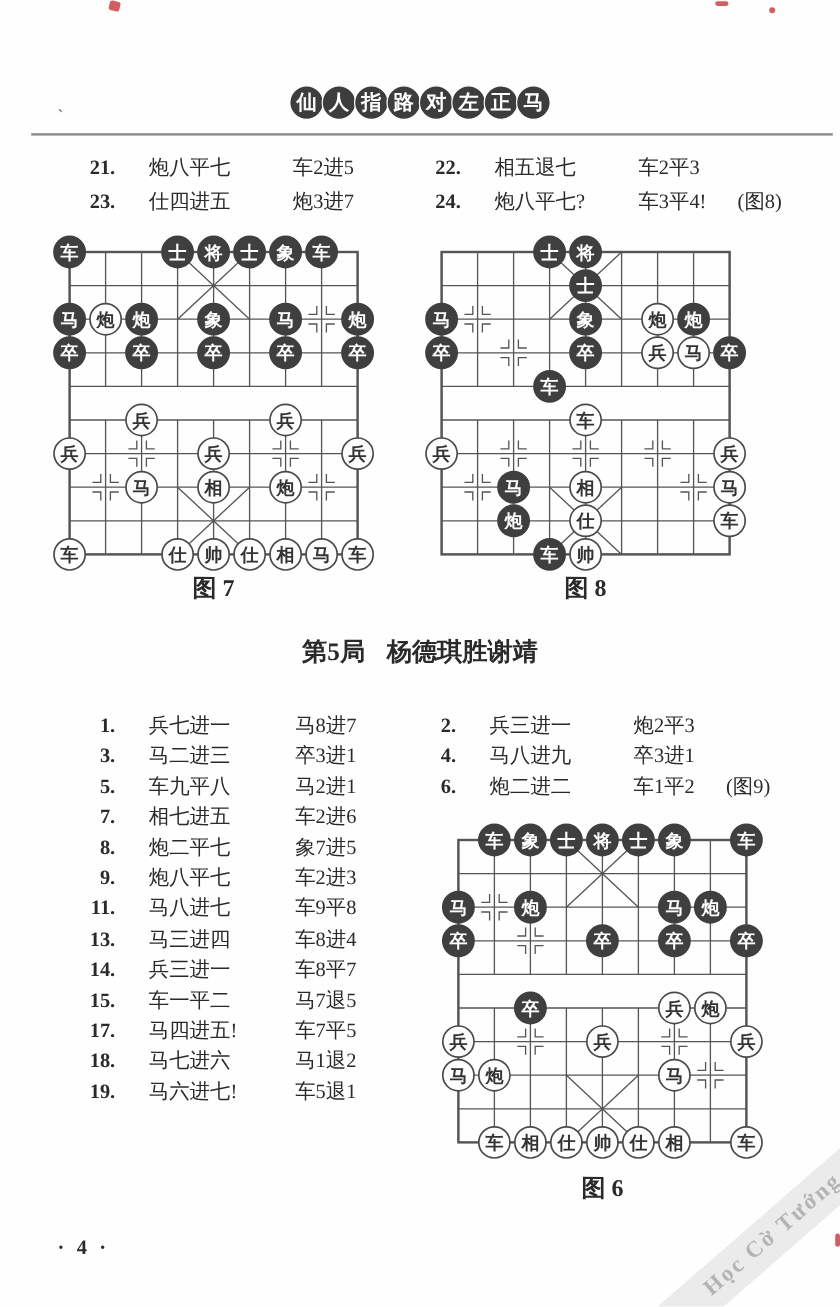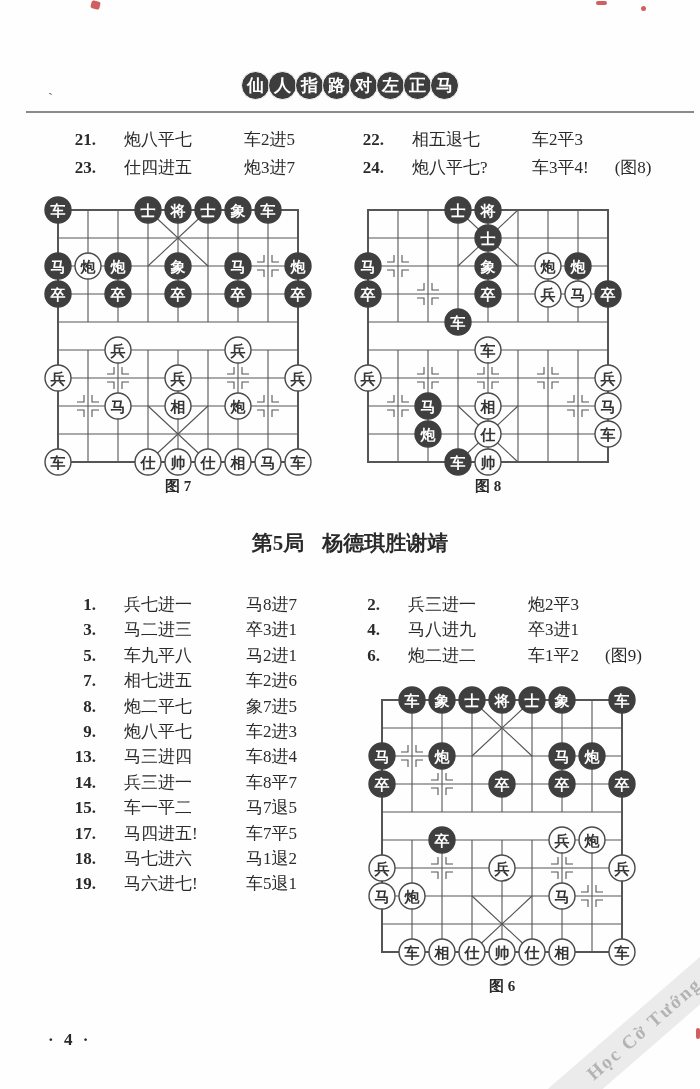--- a/index.html
+++ b/index.html
@@ -26,21 +26,21 @@
   .moves-top-left .mv-no{width:34px;}
   .moves-top-right .mv-no{width:30px;}
   .moves-game-left .mv-no{width:38px;}
   .moves-game-right .mv-no{width:28px;}
   .mv-red{width:102px;}
   .moves-top-left .mv-red,.moves-top-right .mv-red,.moves-game-right .mv-red{width:100px;}
   .mv-black{white-space:nowrap;}
   .mv-note{margin-left:6px;white-space:nowrap;}
   
   .board{position:absolute;}
-  .caption{position:absolute;width:80px;text-align:center;font-size:15px;font-weight:bold;color:#2a2a2a;}
+  .caption{position:absolute;width:80px;text-align:center;font-size:20px;font-weight:bold;color:#2a2a2a;}
   
   .section-title{position:absolute;top:529px;left:0;right:0;text-align:center;font-size:21px;font-weight:bold;}
   .section-title .gap{margin-left:18px;}
   
   .page-number{position:absolute;left:48px;top:1030px;font-size:17px;font-weight:bold;letter-spacing:3px;}
   .watermark{
     position:absolute;left:502px;top:993px;width:290px;padding:7px 18px;
     transform:rotate(-41deg);background:#ebebeb;color:#b3b3b3;
     font-size:19px;font-weight:bold;letter-spacing:2px;text-align:center;
     font-family:"Liberation Serif","DejaVu Serif",serif;
@@ -471,20 +471,25 @@
         <span class="mv-no">8.</span>
         <span class="mv-red">炮二平七</span>
         <span class="mv-black">象7进5</span>
       </div>
       <div class="mv-row">
         <span class="mv-no">9.</span>
         <span class="mv-red">炮八平七</span>
         <span class="mv-black">车2进3</span>
       </div>
       <div class="mv-row">
+        <span class="mv-no">11.</span>
+        <span class="mv-red">马八进七</span>
+        <span class="mv-black">车9平8</span>
+      </div>
+      <div class="mv-row">
         <span class="mv-no">13.</span>
         <span class="mv-red">马三进四</span>
         <span class="mv-black">车8进4</span>
       </div>
       <div class="mv-row">
         <span class="mv-no">14.</span>
         <span class="mv-red">兵三进一</span>
         <span class="mv-black">车8平7</span>
       </div>
       <div class="mv-row">

